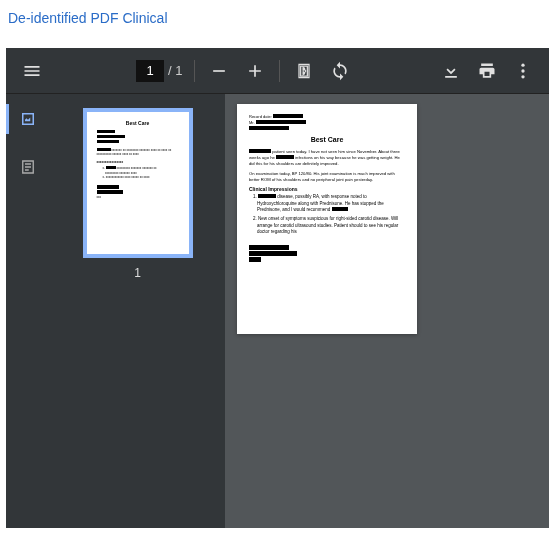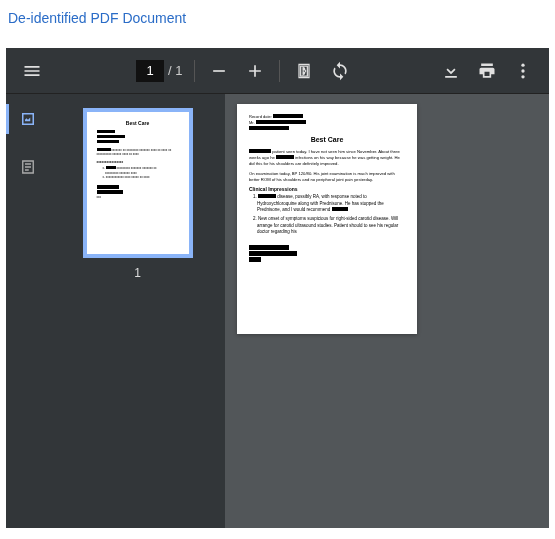--- a/index.html
+++ b/index.html
@@ -27,21 +27,21 @@
   .doc-pane { flex:1; background:#525659; padding:10px 12px; overflow:hidden; }
   .page { width:180px; height:230px; background:#fff; box-shadow:0 1px 4px rgba(0,0,0,0.3); padding:10px 12px; font-size:5px; color:#000; position:relative; }
   .doc-title { text-align:center; font-weight:bold; font-size:7px; margin:4px 0 6px 0; }
   .redact { background:#000; display:inline-block; }
   .sect { font-weight:bold; font-size:5px; margin:4px 0 2px 0; }
   .bul { margin-left:8px; text-indent:-4px; font-size:4.5px; line-height:1.4; }
 </style>
 </head>
 <body>
 
-<a class="header-link">De-identified PDF Document</a>
+<a class="header-link">De-identified PDF Clinical</a>
 
 <div class="viewer">
   <div class="toolbar">
     <div class="tb-btn">
       <svg viewBox="0 0 24 24">
           <path d="M3 6h18v2H3V6zm0 5h18v2H3v-2zm0 5h18v2H3v-2z"></path>
         </svg>
     </div>
     <div class="spacer" style="flex:0 0 80px"></div>
     <div class="page-ind">

